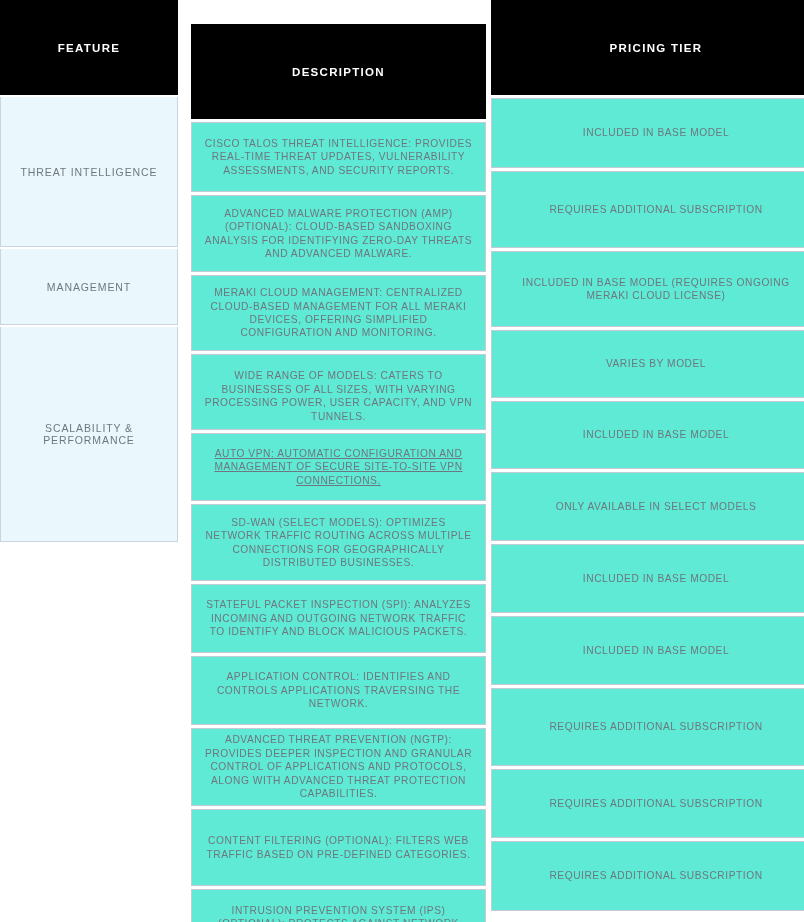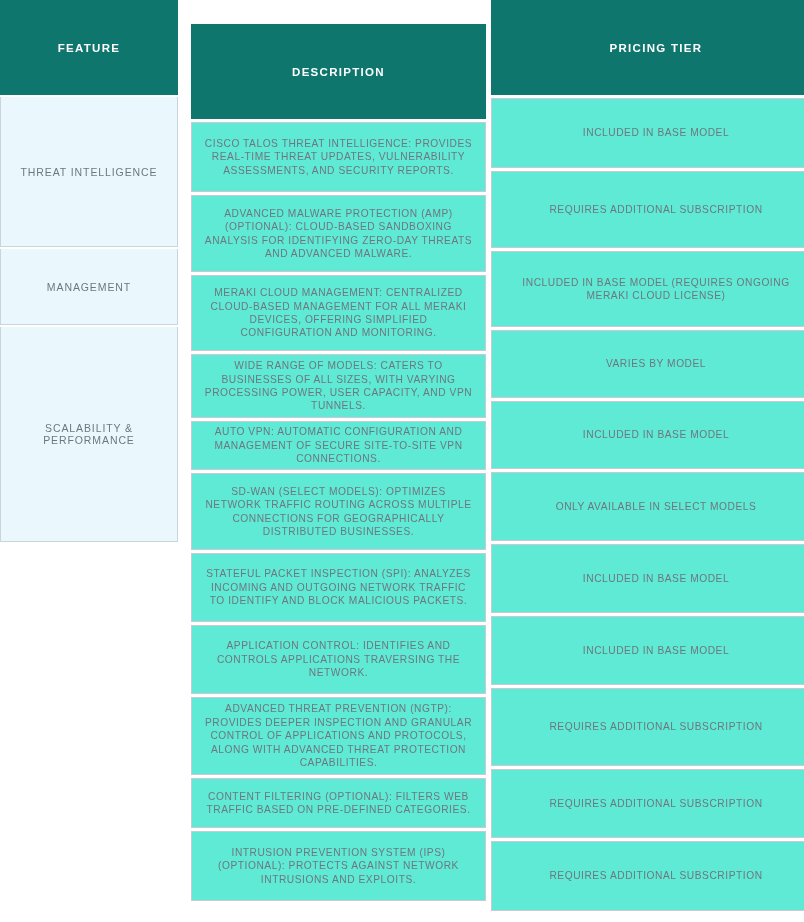--- a/index.html
+++ b/index.html
@@ -19,21 +19,21 @@
     background: #ffffff;
   }
 
   
   .col-feature  { width: 178px; flex: 0 0 178px; }
   .col-desc     { width: 295px; flex: 0 0 295px; margin-left: 13px; margin-top: 24px; }
   .col-tier     { width: 330px; flex: 0 0 330px; margin-left: 5px; }
 
   
   .header-cell {
-    background: #0f766e;
+    background: #000000;
     color: #ffffff;
     height: 95px;
     display: flex;
     align-items: center;
     justify-content: center;
     text-align: center;
     font-size: 11.5px;
     font-weight: bold;
     letter-spacing: 1.3px;
     text-transform: uppercase;
@@ -103,39 +103,39 @@
     <div id="desc-cells">
         <div class="body-cell" style="height: 70px;">
           <span class="cell-text">CISCO TALOS THREAT INTELLIGENCE: PROVIDES REAL-TIME THREAT UPDATES, VULNERABILITY ASSESSMENTS, AND SECURITY REPORTS.</span>
         </div>
         <div class="body-cell" style="height: 77px;">
           <span class="cell-text">ADVANCED MALWARE PROTECTION (AMP) (OPTIONAL): CLOUD-BASED SANDBOXING ANALYSIS FOR IDENTIFYING ZERO-DAY THREATS AND ADVANCED MALWARE.</span>
         </div>
         <div class="body-cell" style="height: 76px;">
           <span class="cell-text">MERAKI CLOUD MANAGEMENT: CENTRALIZED CLOUD-BASED MANAGEMENT FOR ALL MERAKI DEVICES, OFFERING SIMPLIFIED CONFIGURATION AND MONITORING.</span>
         </div>
-        <div class="body-cell" style="height: 64px;">
+        <div class="body-cell" style="height: 76px; align-items: flex-end;">
           <span class="cell-text">WIDE RANGE OF MODELS: CATERS TO BUSINESSES OF ALL SIZES, WITH VARYING PROCESSING POWER, USER CAPACITY, AND VPN TUNNELS.</span>
         </div>
-        <div class="body-cell" style="height: 49px;">
+        <div class="body-cell" style="height: 68px; text-decoration: underline;">
           <span class="cell-text">AUTO VPN: AUTOMATIC CONFIGURATION AND MANAGEMENT OF SECURE SITE-TO-SITE VPN CONNECTIONS.</span>
         </div>
         <div class="body-cell" style="height: 77px;">
           <span class="cell-text">SD-WAN (SELECT MODELS): OPTIMIZES NETWORK TRAFFIC ROUTING ACROSS MULTIPLE CONNECTIONS FOR GEOGRAPHICALLY DISTRIBUTED BUSINESSES.</span>
         </div>
         <div class="body-cell" style="height: 69px;">
           <span class="cell-text">STATEFUL PACKET INSPECTION (SPI): ANALYZES INCOMING AND OUTGOING NETWORK TRAFFIC TO IDENTIFY AND BLOCK MALICIOUS PACKETS.</span>
         </div>
         <div class="body-cell" style="height: 69px;">
           <span class="cell-text">APPLICATION CONTROL: IDENTIFIES AND CONTROLS APPLICATIONS TRAVERSING THE NETWORK.</span>
         </div>
         <div class="body-cell" style="height: 78px;">
           <span class="cell-text">ADVANCED THREAT PREVENTION (NGTP): PROVIDES DEEPER INSPECTION AND GRANULAR CONTROL OF APPLICATIONS AND PROTOCOLS, ALONG WITH ADVANCED THREAT PROTECTION CAPABILITIES.</span>
         </div>
-        <div class="body-cell" style="height: 50px;">
+        <div class="body-cell" style="height: 77px;">
           <span class="cell-text">CONTENT FILTERING (OPTIONAL): FILTERS WEB TRAFFIC BASED ON PRE-DEFINED CATEGORIES.</span>
         </div>
         <div class="body-cell" style="height: 70px;">
           <span class="cell-text">INTRUSION PREVENTION SYSTEM (IPS) (OPTIONAL): PROTECTS AGAINST NETWORK INTRUSIONS AND EXPLOITS.</span>
         </div>
       </div>
   </div>
 
   <div class="col-tier">
     <div class="header-cell">PRICING TIER</div>

